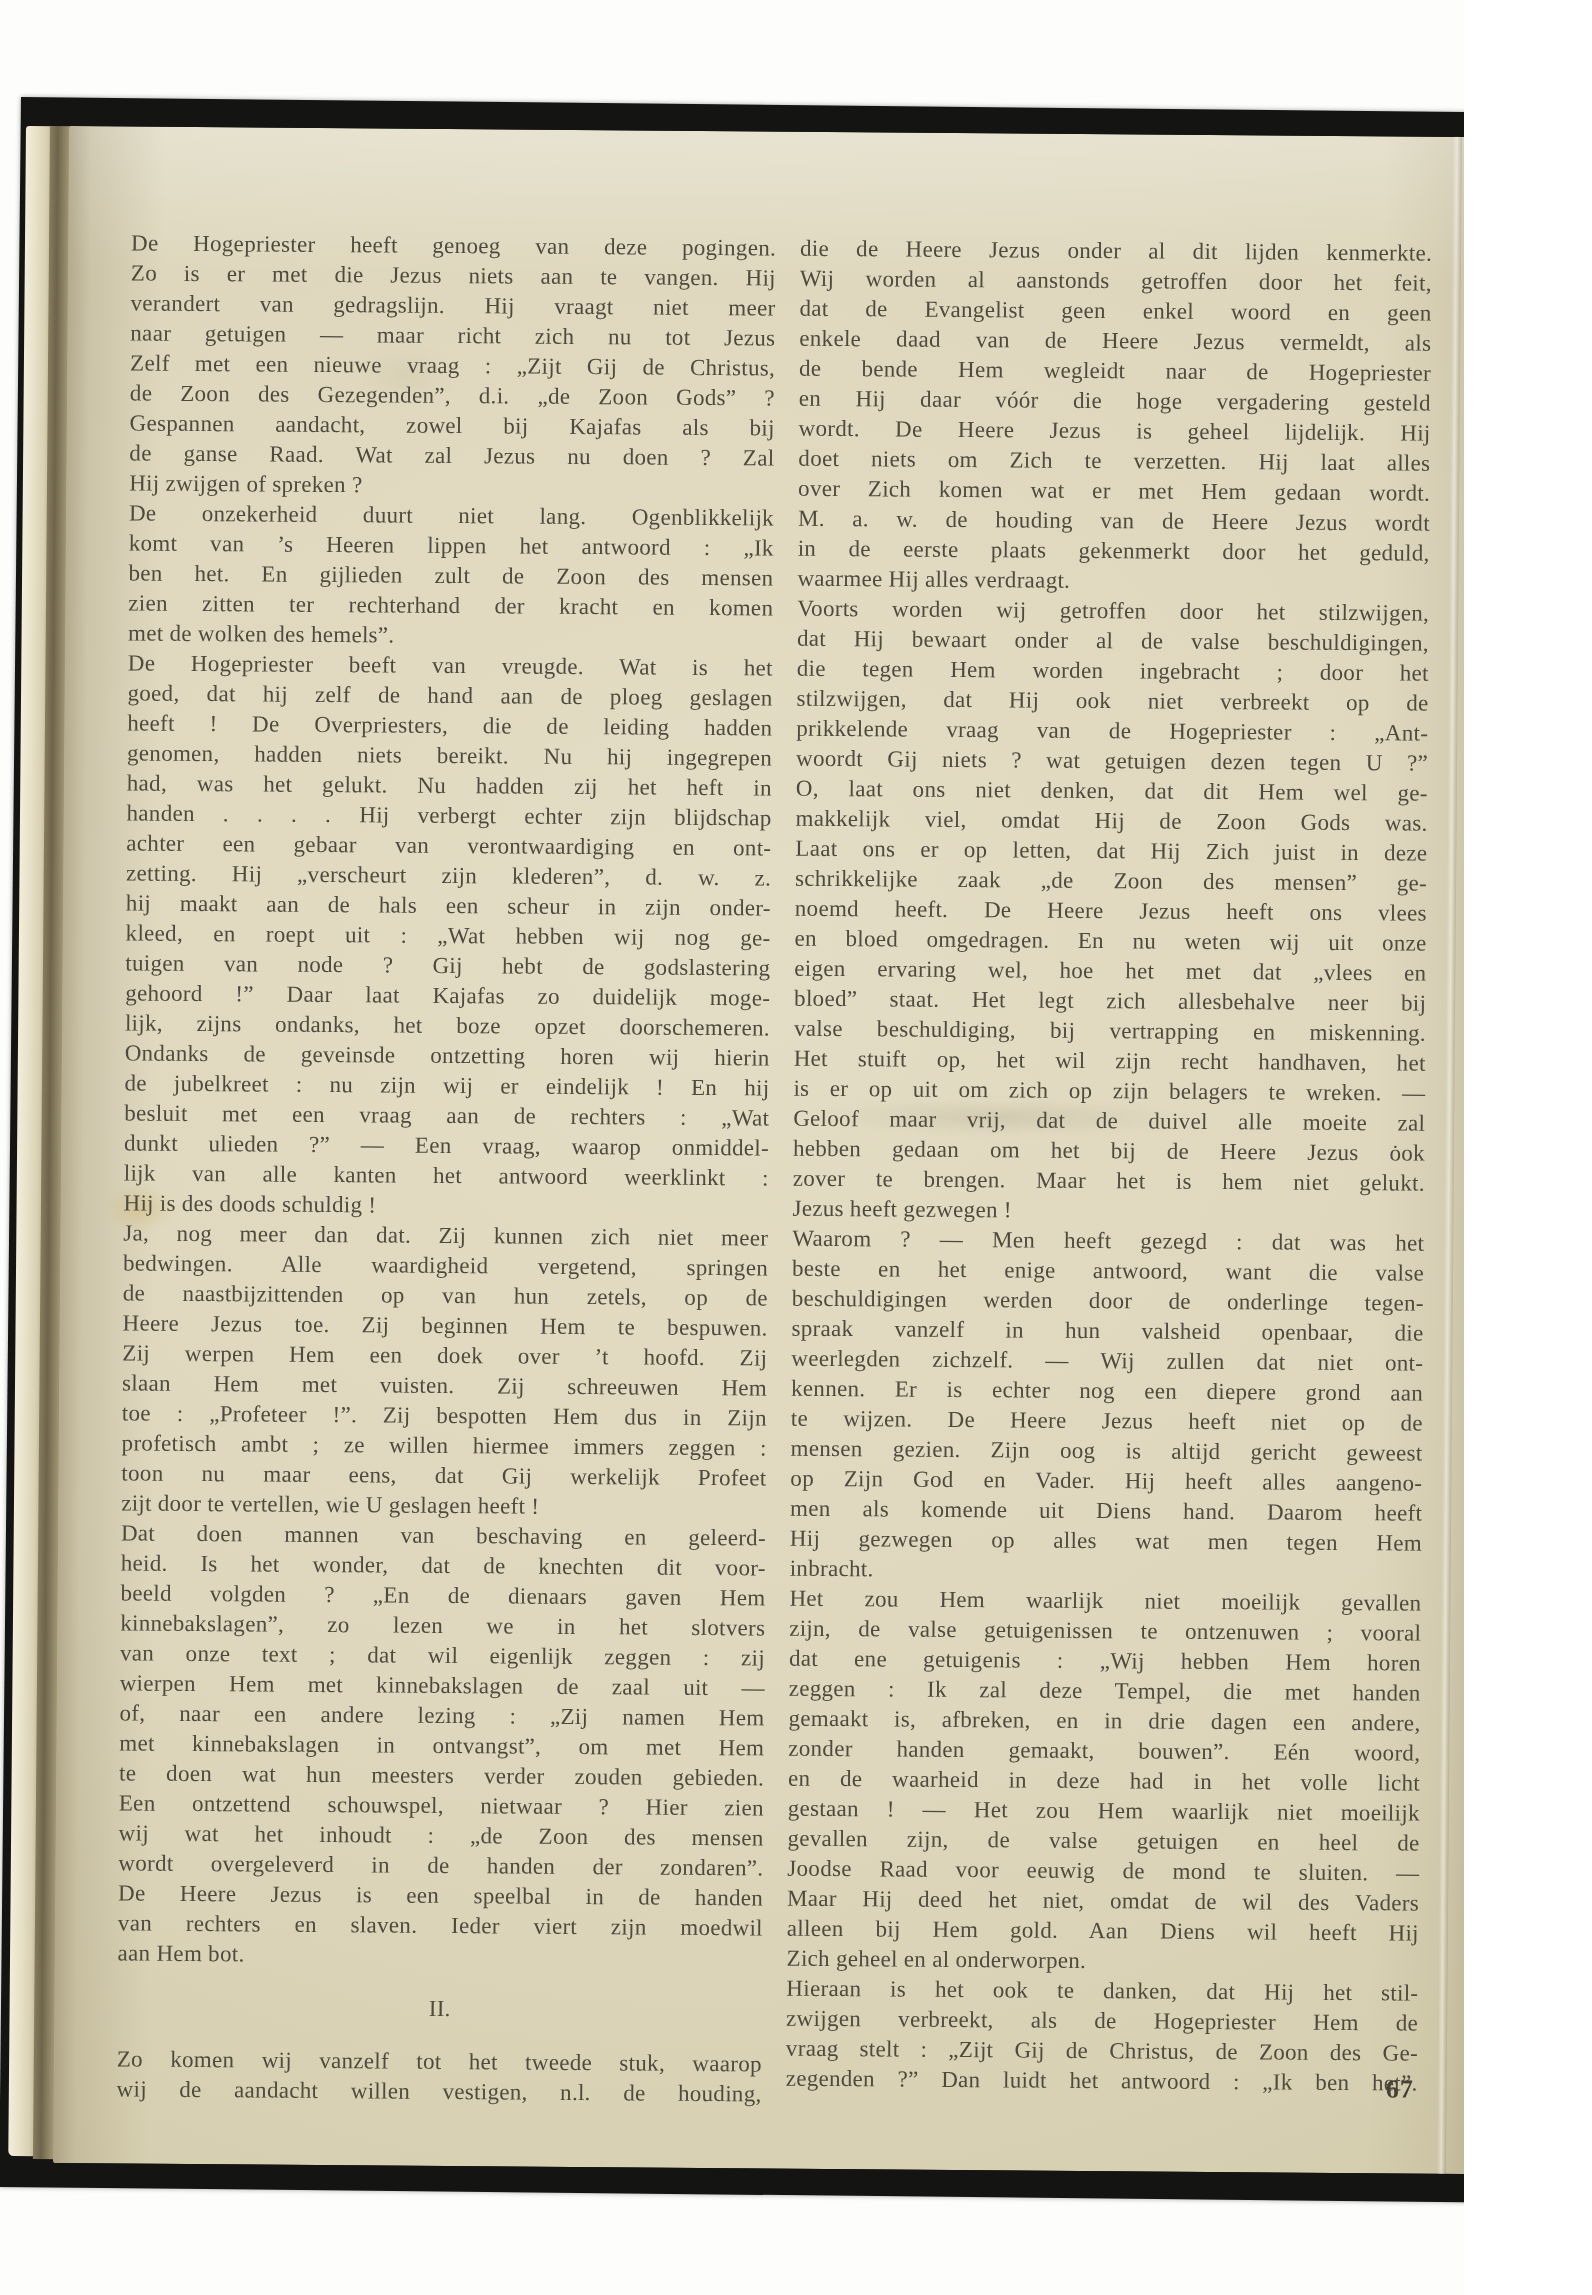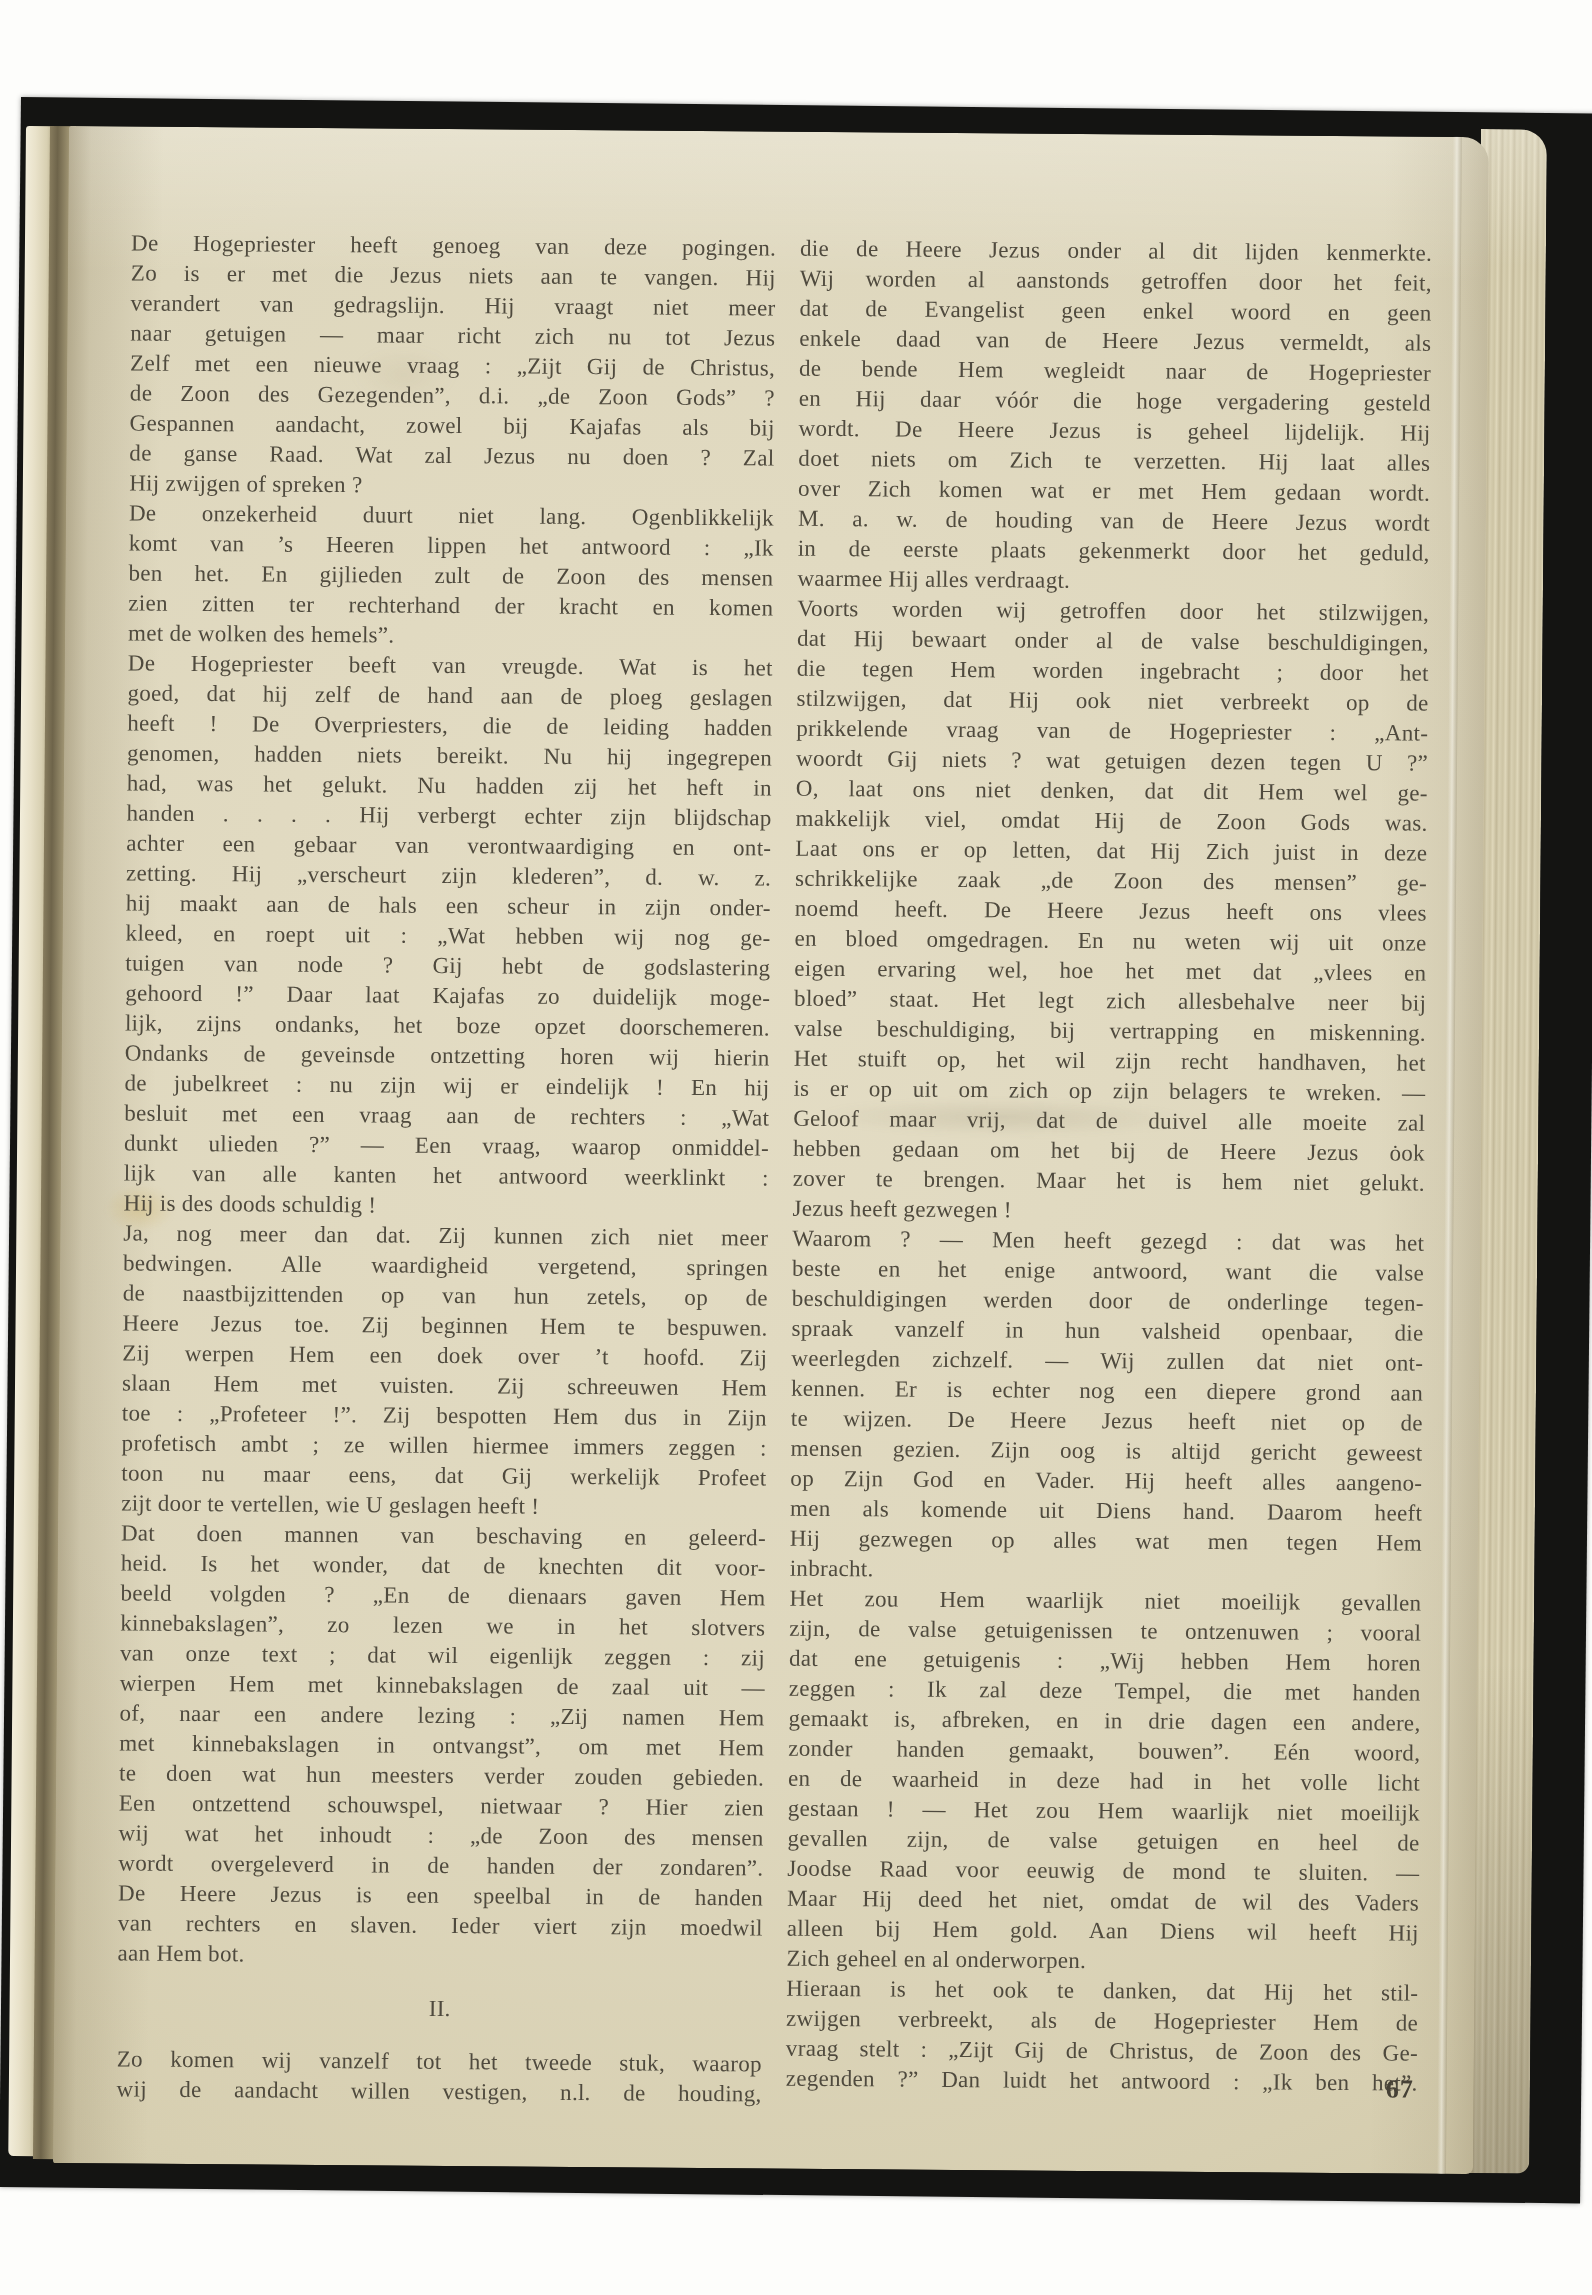--- a/index.html
+++ b/index.html
@@ -1,17 +1,17 @@
 <!DOCTYPE html>
 <html style="font-size:14px"><head>
 <meta charset="utf-8">
 <style>
   html,body { margin:0; padding:0; background:#ffffff; }
   .stage {
-    position:relative; width:1592px; height:2295px;
+    position:relative; width:1464px; height:2295px;
     background:#fdfdfb; overflow:hidden;
     font-family:"Liberation Serif","DejaVu Serif",serif;
   }
   
   .cover {
     position:absolute; left:21px; top:97px; width:1581px; height:2090px;
     background:#141412;
     transform:rotate(0.6deg); transform-origin:top left;
     box-shadow:0 0 5.2px rgba(0,0,0,0.35);
   }

